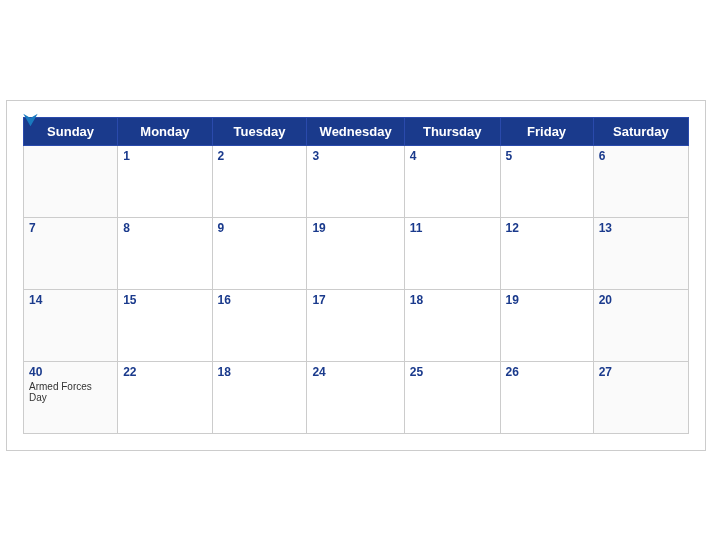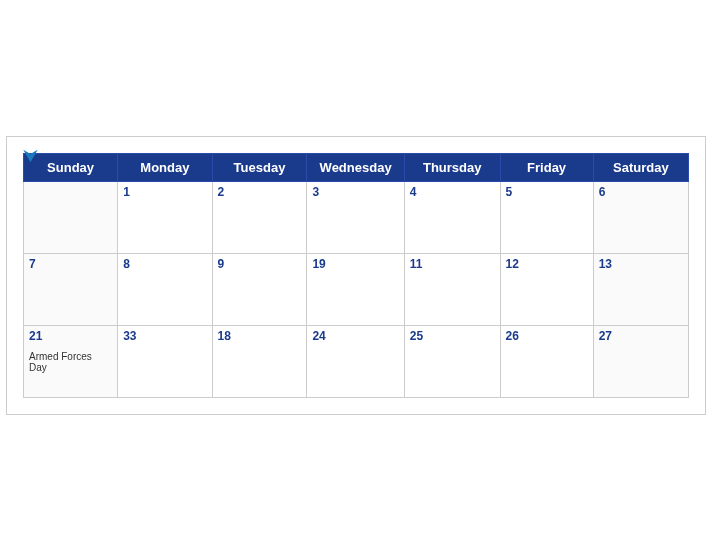--- a/index.html
+++ b/index.html
@@ -84,21 +84,21 @@
     }
     .day-num {
       font-size: 12px;
       color: #1a3a8c;
       font-weight: bold;
       display: block;
     }
     .holiday-text {
       font-size: 10px;
       color: #333;
-      margin-top: 8px;
+      margin-top: 2px;
       display: block;
     }
     
     .calendar-grid td:first-child,
     .calendar-grid td:last-child {
       background-color: #fafafa;
     }
   </style>
 </head>
 <body>
@@ -166,25 +166,48 @@
           </td>
           <td>
             <span class="day-num">12</span>
           </td>
           <td>
             <span class="day-num">13</span>
           </td>
         </tr>
         <tr>
           <td>
-            <span class="day-num">21</span>
+            <span class="day-num">14</span>
+          </td>
+          <td>
+            <span class="day-num">15</span>
+          </td>
+          <td>
+            <span class="day-num">16</span>
+          </td>
+          <td>
+            <span class="day-num">17</span>
+          </td>
+          <td>
+            <span class="day-num">18</span>
+          </td>
+          <td>
+            <span class="day-num">19</span>
+          </td>
+          <td>
+            <span class="day-num">20</span>
+          </td>
+        </tr>
+        <tr>
+          <td>
+            <span class="day-num">40</span>
             <span class="holiday-text">Armed Forces Day</span>
           </td>
           <td>
-            <span class="day-num">33</span>
+            <span class="day-num">22</span>
           </td>
           <td>
             <span class="day-num">18</span>
           </td>
           <td>
             <span class="day-num">24</span>
           </td>
           <td>
             <span class="day-num">25</span>
           </td>

